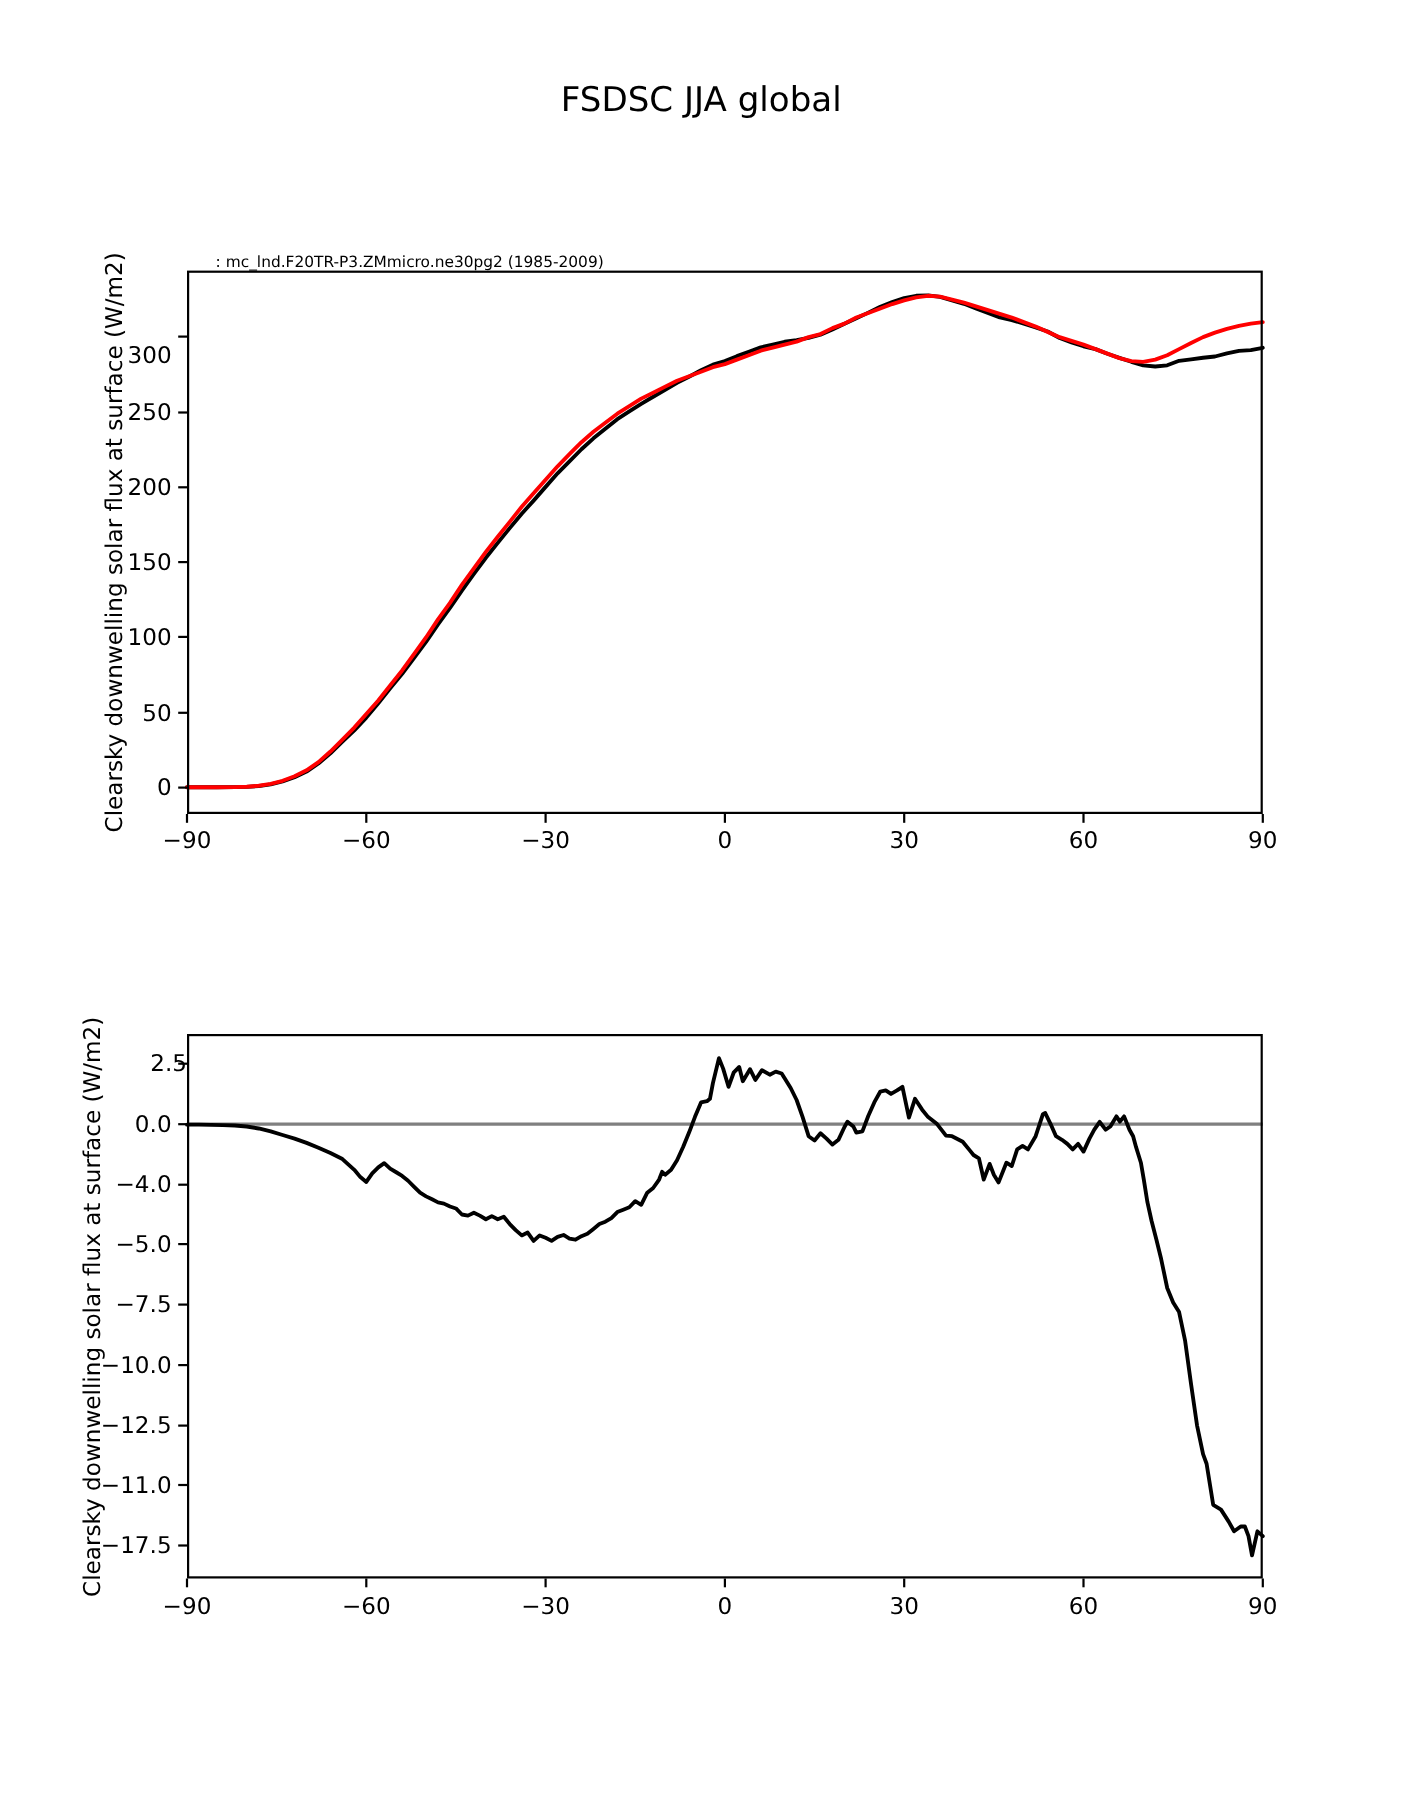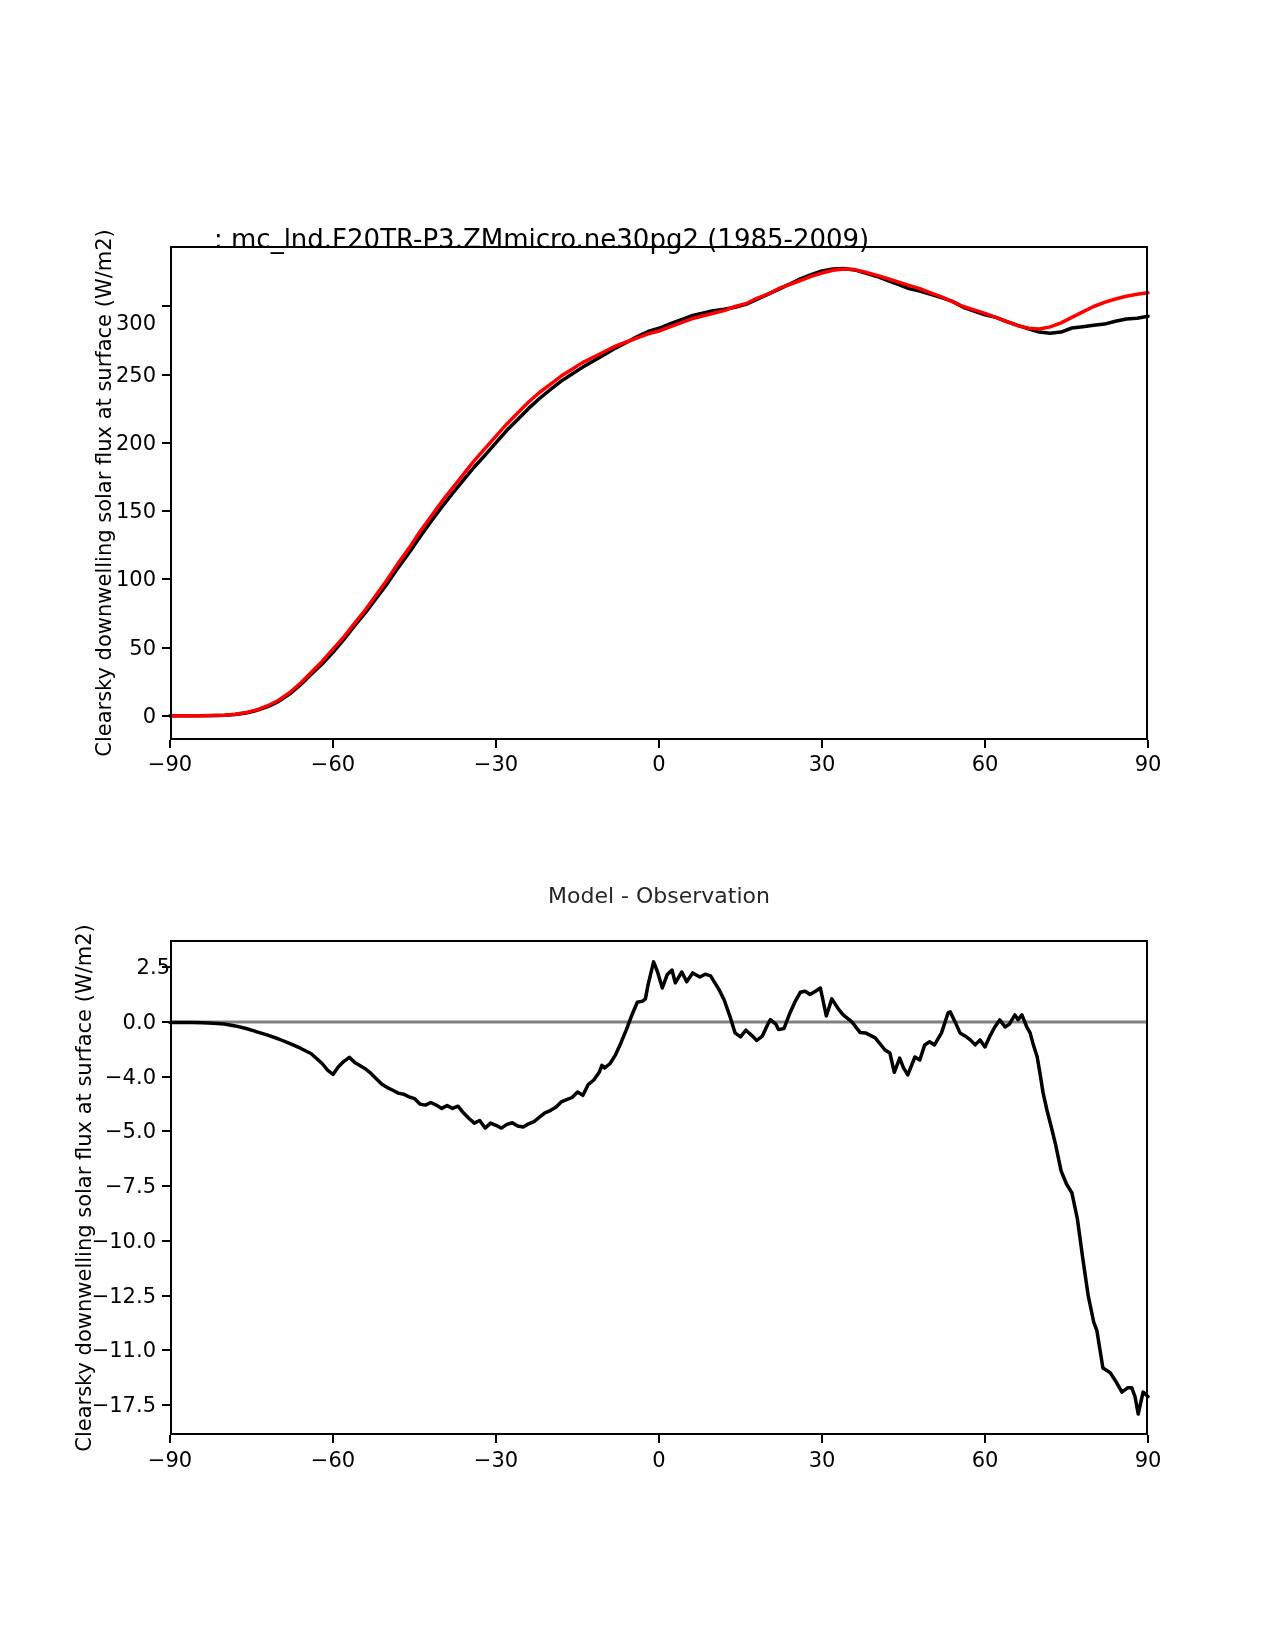--- a/index.html
+++ b/index.html
@@ -1,48 +1,48 @@
 <!DOCTYPE html>
 <html><head>
 <meta charset="utf-8">
 <style>
   html,body{margin:0;padding:0;background:#fff;}
   #figure{position:relative;width:1275px;height:1650px;background:#ffffff;overflow:hidden;
           font-family:"DejaVu Sans",sans-serif;color:#000;}
   .suptitle{position:absolute;left:0;right:0;top:72px;text-align:center;
             font-size:31px;line-height:38px;color:#000;}
-  .legend{position:absolute;left:183px;top:164px;font-size:26px;line-height:30px;white-space:pre;margin-left:18px;}
+  .legend{position:absolute;left:183px;top:164px;font-size:14px;line-height:30px;white-space:pre;}
   .legend .model-line{color:#000;padding-left:13px;}
   .legend .ref-line{color:#ff0000;}
   .axes-svg{position:absolute;overflow:visible;}
   .axes-title{position:absolute;left:170px;width:978px;text-align:center;top:882px;
               font-size:22px;line-height:28px;color:#262626;}
   .ylabel{position:absolute;white-space:nowrap;font-size:21px;color:#000;
           transform:translate(-50%,-50%) rotate(-90deg);}
   .tickmark{position:absolute;background:#000;}
   .xtick-label{position:absolute;width:90px;text-align:center;font-size:21px;line-height:25px;color:#000;}
   .ytick-label{position:absolute;width:118px;text-align:right;font-size:21px;line-height:26px;color:#000;}
 </style>
 </head>
 <body>
 
 <div id="figure">
+  <div class="suptitle">FSDSC JJA global</div>
 
   <div class="legend">
     <div class="model-line">: mc_lnd.F20TR-P3.ZMmicro.ne30pg2 (1985-2009)</div>
   </div>
 
   <div class="ylabel" style="left:104px;top:493px;">Clearsky downwelling solar flux at surface (W/m2)</div>
   <svg id="axes-top" class="axes-svg" style="left:170px;top:246px;" width="978" height="494">
       <polyline points="0.0,469.7 27.2,469.7 43.5,469.6 54.3,469.3 65.2,468.6 76.1,467.0 86.9,464.4 97.8,460.6 108.7,455.4 119.5,448.1 130.4,438.9 141.3,428.3 152.1,418.0 163.0,406.4 173.9,393.3 184.7,379.7 195.6,366.5 206.5,352.0 217.3,337.6 228.2,321.6 239.1,306.7 249.9,290.9 260.8,275.7 271.7,261.1 282.5,247.5 293.4,234.1 304.3,221.0 315.1,209.1 326.0,196.6 336.9,184.3 347.7,173.5 358.6,162.4 369.5,152.5 380.3,143.7 391.2,135.1 402.1,128.0 412.9,121.1 423.8,114.7 434.7,108.4 445.5,102.1 456.4,96.5 467.3,90.6 478.1,85.5 489.0,82.3 499.9,77.8 510.7,73.8 521.6,69.8 532.5,67.2 543.3,64.7 554.2,63.2 565.1,61.2 575.9,58.3 586.8,53.5 597.7,48.3 608.5,43.3 619.4,38.2 630.3,32.8 641.1,28.7 652.0,25.0 662.9,22.9 673.7,22.5 684.6,23.9 695.5,27.0 706.3,30.2 717.2,34.4 728.1,38.4 738.9,42.6 749.8,45.0 760.7,48.2 771.5,51.6 782.4,55.4 793.3,61.3 804.1,65.2 815.0,68.8 825.9,71.4 836.7,75.6 847.6,79.3 858.5,82.9 869.3,86.1 880.2,87.2 891.1,86.1 901.9,82.0 912.8,80.7 923.7,79.2 934.5,78.1 945.4,75.3 956.3,73.0 967.1,72.3 978.0,70.2" fill="none" stroke="#000000" stroke-width="3.5" stroke-linejoin="round" stroke-linecap="round"></polyline>
       <polyline points="0.0,469.7 27.2,469.7 43.5,469.6 54.3,469.2 65.2,468.3 76.1,466.6 86.9,463.8 97.8,459.7 108.7,454.3 119.5,446.8 130.4,437.2 141.3,426.3 152.1,415.4 163.0,403.1 173.9,390.8 184.7,377.2 195.6,363.5 206.5,348.5 217.3,333.5 228.2,317.1 239.1,302.1 249.9,285.7 260.8,270.7 271.7,255.7 282.5,242.0 293.4,228.4 304.3,214.7 315.1,202.4 326.0,190.1 336.9,177.9 347.7,166.9 358.6,156.0 369.5,146.5 380.3,138.3 391.2,130.1 402.1,123.3 412.9,116.4 423.8,111.0 434.7,105.5 445.5,100.1 456.4,96.0 467.3,91.9 478.1,87.8 489.0,85.0 499.9,80.9 510.7,76.9 521.6,72.8 532.5,70.0 543.3,67.3 554.2,64.6 565.1,60.5 575.9,57.7 586.8,52.3 597.7,48.2 608.5,42.7 619.4,38.6 630.3,34.5 641.1,30.4 652.0,27.0 662.9,24.3 673.7,22.9 684.6,23.6 695.5,26.3 706.3,29.1 717.2,32.5 728.1,35.9 738.9,39.3 749.8,42.7 760.7,46.8 771.5,50.9 782.4,55.7 793.3,60.5 804.1,63.9 815.0,67.3 825.9,71.4 836.7,75.5 847.6,79.6 858.5,82.3 869.3,83.0 880.2,80.9 891.1,76.9 901.9,71.4 912.8,65.9 923.7,60.5 934.5,56.4 945.4,53.0 956.3,50.2 967.1,48.2 978.0,46.8" fill="none" stroke="#ff0000" stroke-width="3.5" stroke-linejoin="round" stroke-linecap="round"></polyline>
       <rect x="1" y="1" width="976" height="492" fill="none" stroke="#000" stroke-width="2"></rect>
     </svg>
 
-  <div class="axes-title">Model - Observation</div>
   <div class="ylabel" style="left:84px;top:1188px;">Clearsky downwelling solar flux at surface (W/m2)</div>
   <svg id="axes-bottom" class="axes-svg" style="left:170px;top:940px;" width="978" height="495">
       <line x1="0" x2="978" y1="81.9" y2="81.9" stroke="#808080" stroke-width="3"></line>
       <polyline points="0.0,82.4 10.9,82.4 21.7,82.6 32.6,82.8 43.5,83.2 54.3,84.1 65.2,85.9 76.1,88.5 86.9,91.8 97.8,95.1 108.7,99.0 119.5,103.4 130.4,108.2 141.3,113.7 152.1,123.5 157.6,130.1 163.0,134.5 168.4,126.8 173.9,121.3 179.3,117.4 184.7,122.4 190.2,125.7 195.6,129.0 201.0,133.4 206.5,138.9 211.9,144.3 217.3,147.6 222.8,150.3 228.2,153.1 233.6,154.2 239.1,156.8 244.5,158.6 249.9,164.1 255.4,165.1 260.8,162.5 266.2,165.1 271.7,168.4 277.1,165.6 282.5,168.4 288.0,166.2 293.4,172.8 298.8,178.3 304.3,183.1 309.7,180.5 315.1,188.1 320.6,183.1 326.0,185.3 331.4,188.1 336.9,184.4 342.3,182.7 347.7,186.0 353.2,187.0 358.6,183.8 364.0,181.6 369.5,177.2 374.9,172.8 380.3,170.6 385.8,167.3 391.2,161.9 396.6,159.7 402.1,157.5 407.5,152.0 412.9,155.3 418.4,144.3 423.8,140.0 429.2,132.3 431.9,125.3 434.7,127.9 440.1,123.5 445.5,114.8 451.0,102.7 456.4,89.6 461.8,75.3 467.3,62.2 472.7,61.1 475.4,58.9 478.1,44.7 483.6,21.9 487.4,31.5 492.3,48.0 497.1,34.8 502.0,30.0 505.3,42.9 511.8,32.0 516.7,41.8 522.7,32.9 529.8,37.0 535.2,34.2 540.6,35.9 543.3,40.3 548.8,49.1 554.2,60.0 559.6,75.3 565.1,92.9 570.5,96.8 575.9,90.2 581.4,95.1 586.8,100.5 592.2,96.2 597.7,84.5 600.4,79.7 605.8,84.1 608.5,89.6 614.0,88.5 619.4,74.3 624.8,62.2 630.3,52.3 635.2,51.3 640.0,54.5 645.5,51.3 650.4,48.0 656.3,76.0 661.8,58.9 668.3,68.8 673.2,74.9 681.9,81.9 690.0,92.4 695.5,92.9 705.2,97.9 711.8,106.0 715.0,110.0 719.9,113.0 724.3,132.3 729.7,118.1 733.5,127.9 737.8,134.9 744.9,117.0 749.8,120.0 754.7,104.9 759.6,101.8 764.5,104.9 771.5,92.9 778.1,72.9 780.2,71.8 785.1,81.9 790.0,92.9 795.4,96.2 800.3,99.9 805.2,104.9 810.1,99.9 815.0,106.9 820.4,95.1 824.8,87.0 829.7,79.9 835.1,87.0 839.4,84.1 844.9,74.9 848.1,79.7 851.9,74.9 856.8,87.0 860.1,92.9 862.8,102.9 867.2,117.0 869.9,132.9 873.1,152.9 876.9,170.0 881.3,187.0 885.6,204.6 891.1,230.9 896.5,244.0 901.9,252.8 907.4,279.0 912.8,318.5 918.2,355.7 923.7,382.0 926.9,390.7 932.9,428.0 940.0,432.4 947.0,443.3 951.9,452.1 957.9,447.7 961.7,447.7 965.0,456.5 968.2,474.0 973.1,452.1 978.0,456.5" fill="none" stroke="#000000" stroke-width="3.5" stroke-linejoin="round" stroke-linecap="round"></polyline>
       <rect x="1" y="1" width="976" height="493" fill="none" stroke="#000" stroke-width="2"></rect>
     </svg>
 <div class="tickmark" style="left: 169px; top: 740px; width: 2px; height: 8px;"></div>
     <div class="xtick-label" style="left: 125px; top: 752px;">−90</div>
     <div class="tickmark" style="left: 332px; top: 740px; width: 2px; height: 8px;"></div>
     <div class="xtick-label" style="left: 288px; top: 752px;">−60</div>

